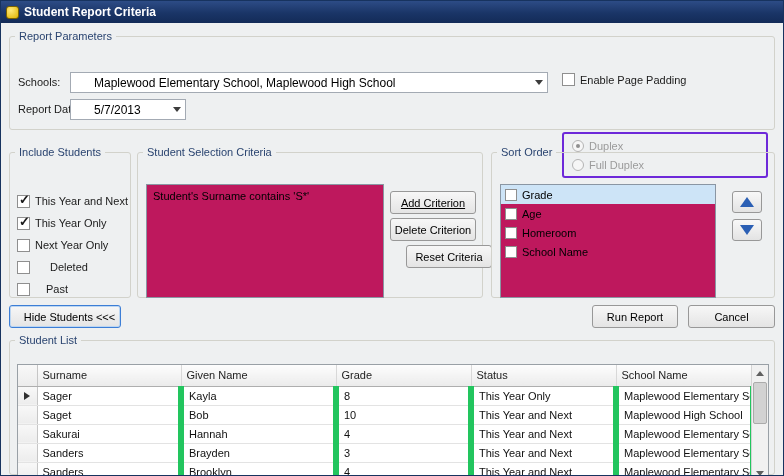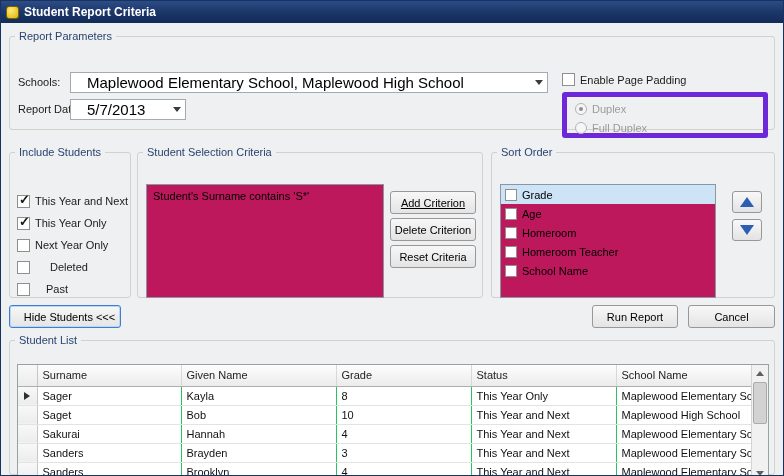--- a/index.html
+++ b/index.html
@@ -14,35 +14,35 @@
                 border:1px solid #7c6300; flex:0 0 auto; }
   .title-text { color:#ffffff; font-weight:bold; font-size:12px; white-space:nowrap; }
   .body { position:absolute; left:0; top:23px; right:0; bottom:0; }
   
   fieldset.group { position:absolute; border:1px solid #d2d2cb; border-radius:3px; padding:0; }
   fieldset.group legend { font-size:11px; color:#2a4470; padding:0 4px; margin-left:5px; }
   .lbl { position:absolute; font-size:11px; color:#1b1b1b; white-space:nowrap; }
   
   .combo { position:absolute; height:21px; background:#ffffff; border:1px solid #a3aab3;
            display:flex; align-items:center; cursor:default; }
-  .combo .txt { flex:1; font-size:15px; padding:0 16px; white-space:nowrap; overflow:hidden; }
+  .combo .txt { flex:1; font-size:12px; padding:0 23px; white-space:nowrap; overflow:hidden; }
   .combo .arrow-zone { width:17px; height:100%; display:flex; align-items:center; justify-content:center; }
   .tri-dn-sm { width:0; height:0; border-left:4px solid transparent; border-right:4px solid transparent;
                border-top:5px solid #3c3c3c; }
   
   .check-row { display:flex; align-items:center; gap:5px; font-size:11px; color:#1b1b1b; }
   .checkbox { width:13px; height:13px; background:#fff; border:1px solid #8f8f8f; position:relative; flex:0 0 auto; }
   .checkbox.checked::after { content:"✓"; position:absolute; left:0; top:-4px; width:13px; text-align:center;
                              font-size:13px; font-weight:bold; color:#1a1a1a; }
   .radio { width:12px; height:12px; border-radius:50%; background:#f6f6f6; border:1px solid #b4b4b4;
            position:relative; flex:0 0 auto; }
   .radio.dot::after { content:""; position:absolute; left:3px; top:3px; width:4px; height:4px;
                       border-radius:50%; background:#8f8f8f; }
   .disabled-text { color:#9b9b9b; }
-  .radio-panel { position:absolute; border:5px solid #6d28d9; border-radius:3px; }
+  .radio-panel { position:absolute; border:2px solid #6d28d9; border-radius:3px;margin-top:40px; }
   
   .btn { position:absolute; height:23px; background:linear-gradient(180deg,#f7f7f7,#e4e4e4);
          border:1px solid #989898; border-radius:3px; font-size:11px; color:#000;
          font-family:inherit; display:flex; align-items:center; justify-content:center; cursor:default; }
   .btn.focused { border-color:#3c7ed6; box-shadow: inset 0 0 0 1px #bcd6f2; }
   .arrow-btn { position:absolute; width:30px; height:22px; background:linear-gradient(180deg,#f8f8f8,#e3e3e3);
                border:1px solid #989898; border-radius:3px; display:flex; align-items:center; justify-content:center; }
   .tri-up-b { width:0; height:0; border-left:7px solid transparent; border-right:7px solid transparent;
               border-bottom:10px solid #2b5fb4; }
   .tri-dn-b { width:0; height:0; border-left:7px solid transparent; border-right:7px solid transparent;
@@ -54,21 +54,21 @@
   .sort-item .checkbox { width:12px; height:12px; }
   .sort-item.selected { background:#cde4f7; }
   
   .grid { position:absolute; background:#ffffff; border:1px solid #99a0a6; display:flex; }
   .grid-main { flex:1; overflow:hidden; }
   table.gtable { border-collapse:collapse; table-layout:fixed; width:735px; font-size:11px; }
   .gtable th { height:21px; font-weight:normal; text-align:left; padding:0 5px;
                background:linear-gradient(180deg,#fdfdfd,#ebebeb);
                border-right:1px solid #d8d8d8; border-bottom:1px solid #aeaeae; color:#222;
                white-space:nowrap; overflow:hidden; }
-  .gtable td { height:19px; padding:0 5px; border-right:1px solid #22c55e; border-bottom:1px solid #e3e3e3;
+  .gtable td { height:19px; padding:0 5px; border-right:6px solid #22c55e; border-bottom:1px solid #e3e3e3;
                white-space:nowrap; overflow:hidden; color:#111; }
   .gtable .selcol { background:linear-gradient(180deg,#f8f8f8,#ececec);
                     border-right:1px solid #c6c6c6; padding:0; text-align:center; }
   .row-arrow { display:inline-block; width:0; height:0; border-top:4px solid transparent;
                border-bottom:4px solid transparent; border-left:6px solid #2f2f2f; }
   .grid-scroll { width:17px; background:#f1f1f1; border-left:1px solid #d3d3d3; position:relative; }
   .sb-btn { position:absolute; left:0; width:16px; height:16px; display:flex; align-items:center; justify-content:center; }
   .sb-up { top:0; } .sb-dn { bottom:0; }
   .tri-up-g { width:0; height:0; border-left:4px solid transparent; border-right:4px solid transparent;
               border-bottom:5px solid #606060; }
@@ -151,41 +151,37 @@
       </div>
     </fieldset>
 
     <fieldset class="group" style="left:136px; top:122px; width:346px; height:152px;">
       <legend>Student Selection Criteria</legend>
       <div class="listbox" style="left:8px; top:26px; width:238px; height:114px;">
         <div class="criterion-item">Student's Surname contains 'S*'</div>
       </div>
       <button class="btn" style="left:252px; top:33px; width:86px;text-decoration:underline;">Add Criterion</button>
       <button class="btn" style="left:252px; top:60px; width:86px;">Delete Criterion</button>
-      <button class="btn" style="left:252px; top:87px; width:86px;">Reset Criteria</button>
+      <button class="btn" style="left:268px; top:87px; width:86px;">Reset Criteria</button>
     </fieldset>
 
     <fieldset class="group" style="left:490px; top:122px; width:284px; height:152px;">
       <legend>Sort Order</legend>
       <div class="listbox" style="left:8px; top:26px; width:216px; height:114px;">
         <div class="sort-item selected">
           <span class="checkbox"></span>
           <span>Grade</span>
         </div>
         <div class="sort-item">
           <span class="checkbox"></span>
           <span>Age</span>
         </div>
         <div class="sort-item">
           <span class="checkbox"></span>
           <span>Homeroom</span>
-        </div>
-        <div class="sort-item">
-          <span class="checkbox"></span>
-          <span>Homeroom Teacher</span>
         </div>
         <div class="sort-item">
           <span class="checkbox"></span>
           <span>School Name</span>
         </div>
       </div>
       <button class="arrow-btn" style="left:240px; top:33px;">
         <span class="tri-up-b"></span>
       </button>
       <button class="arrow-btn" style="left:240px; top:61px;">

